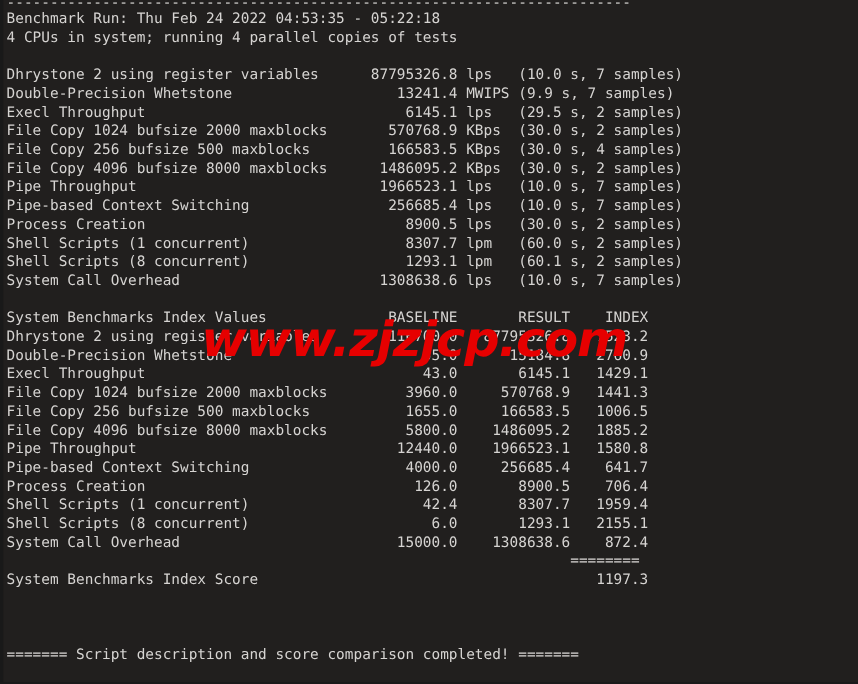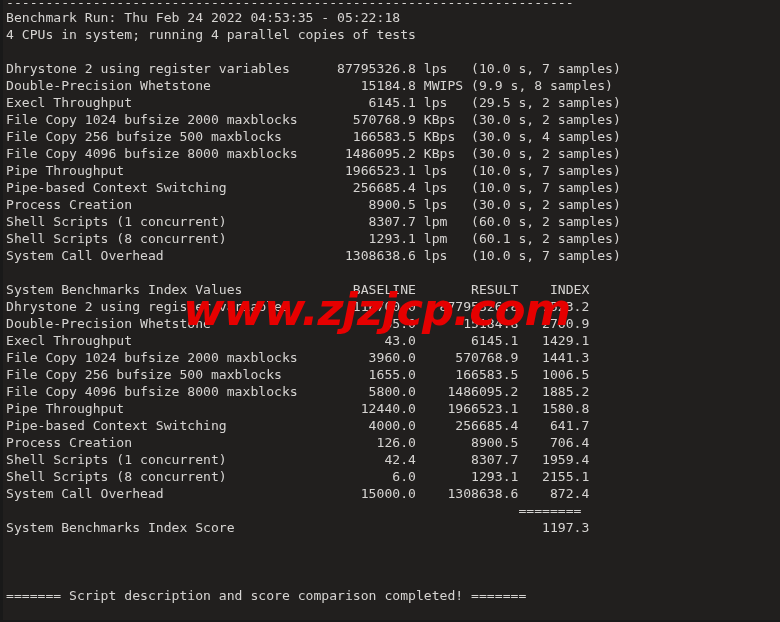--- a/index.html
+++ b/index.html
@@ -94,21 +94,21 @@
   <div class="edge-left"></div>
   <div class="edge-bottom"></div>
 
   <div id="screen">
 
   <div class="line rule-top">------------------------------------------------------------------------</div>
       <div class="line">Benchmark Run: Thu Feb 24 2022 04:53:35 - 05:22:18</div>
       <div class="line">4 CPUs in system; running 4 parallel copies of tests</div>
       <div class="line blank">&nbsp;</div>
       <div class="line">Dhrystone 2 using register variables      87795326.8 lps   (10.0 s, 7 samples)</div>
-      <div class="line">Double-Precision Whetstone                   15184.8 MWIPS (9.9 s, 8 samples)</div>
+      <div class="line">Double-Precision Whetstone                   13241.4 MWIPS (9.9 s, 7 samples)</div>
       <div class="line">Execl Throughput                              6145.1 lps   (29.5 s, 2 samples)</div>
       <div class="line">File Copy 1024 bufsize 2000 maxblocks       570768.9 KBps  (30.0 s, 2 samples)</div>
       <div class="line">File Copy 256 bufsize 500 maxblocks         166583.5 KBps  (30.0 s, 4 samples)</div>
       <div class="line">File Copy 4096 bufsize 8000 maxblocks      1486095.2 KBps  (30.0 s, 2 samples)</div>
       <div class="line">Pipe Throughput                            1966523.1 lps   (10.0 s, 7 samples)</div>
       <div class="line">Pipe-based Context Switching                256685.4 lps   (10.0 s, 7 samples)</div>
       <div class="line">Process Creation                              8900.5 lps   (30.0 s, 2 samples)</div>
       <div class="line">Shell Scripts (1 concurrent)                  8307.7 lpm   (60.0 s, 2 samples)</div>
       <div class="line">Shell Scripts (8 concurrent)                  1293.1 lpm   (60.1 s, 2 samples)</div>
       <div class="line">System Call Overhead                       1308638.6 lps   (10.0 s, 7 samples)</div>

